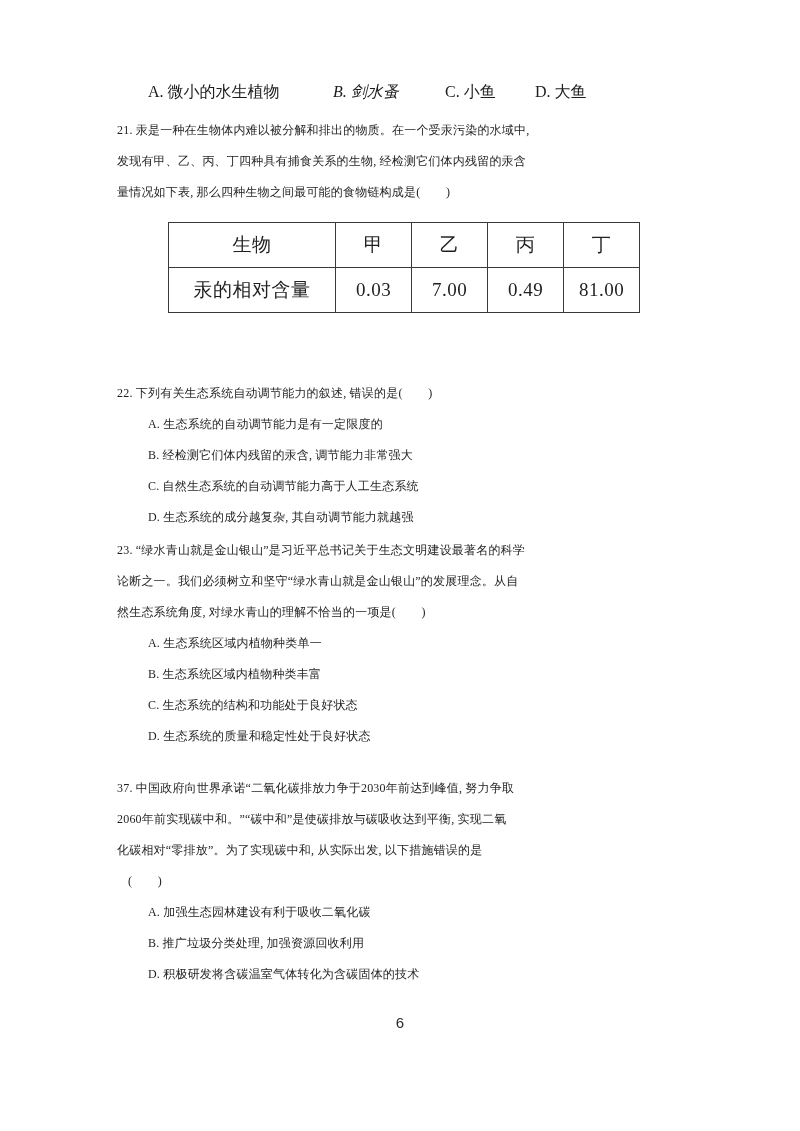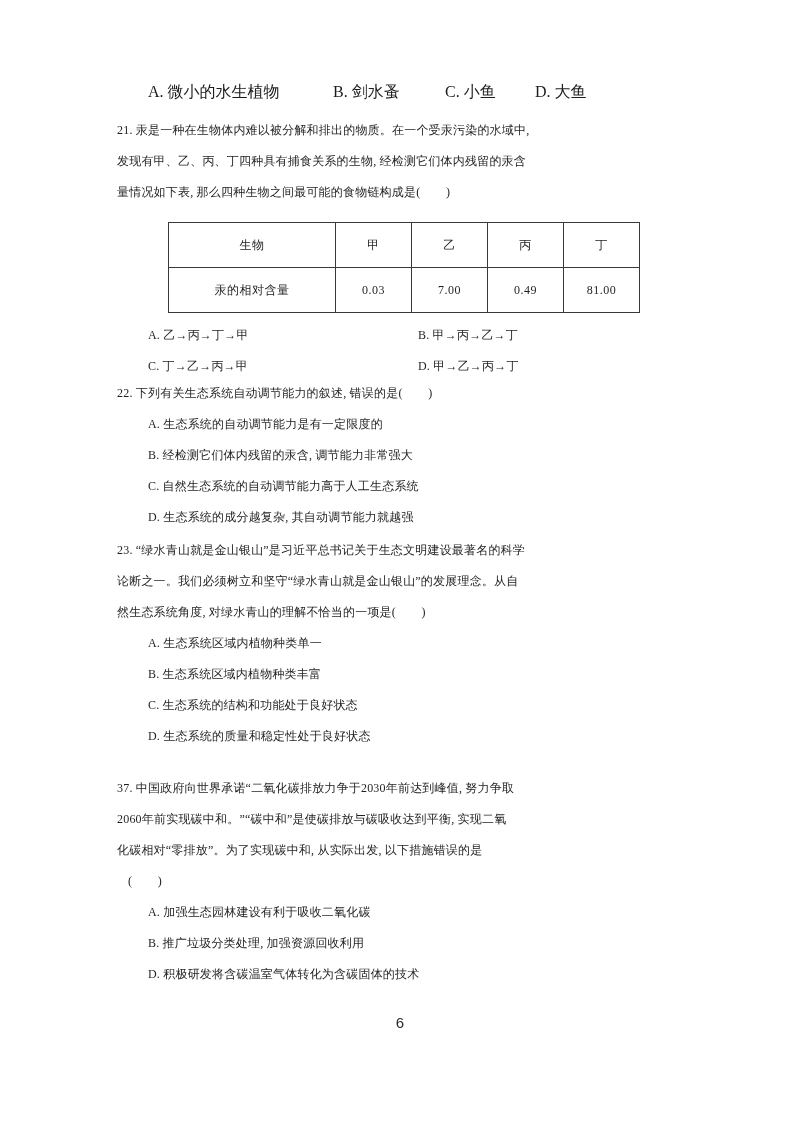--- a/index.html
+++ b/index.html
@@ -65,21 +65,21 @@
     position: absolute;
     left: 301px;
     top: 0;
     white-space: pre;
   }
 
   
   .opt-quad { position: relative; height: 31px; }
   .opt-quad span { position: absolute; top: 0; white-space: pre; }
   .opt-quad .q1 { left: 31px; }
-  .opt-quad .q2 { left: 216px; }
+  .opt-quad .q2 { left: 216px; font-style: italic; }
   .opt-quad .q3 { left: 328px; }
   .opt-quad .q4 { left: 418px; }
 
   .paren-line { margin-left: 11px; }
 
   
   .table-wrap {
     position: absolute;
     left: 168px;
     top: 222px;
@@ -88,21 +88,21 @@
   table.mercury {
     border-collapse: collapse;
     width: 466px;
     table-layout: fixed;
   }
   table.mercury td {
     border: 1px solid #3a3a3a;
     height: 44px;
     text-align: center;
     vertical-align: middle;
-    font-size: 12px;
+    font-size: 19px;
     letter-spacing: 0.5px;
     color: #1f1f1f;
     padding: 0;
   }
   table.mercury td.label { width: 166px; }
   table.mercury td.val { width: 75px; }
 
   
   .page-number {
     position: absolute;
@@ -149,30 +149,20 @@
           <td class="label">汞的相对含量</td>
           <td class="val">0.03</td>
           <td class="val">7.00</td>
           <td class="val">0.49</td>
           <td class="val">81.00</td>
         </tr>
       </tbody>
     </table>
   </div>
 
-  <div class="body-col" style="top:320px;">
-    <div class="line opt-row">
-      <span class="col-a">A. 乙→丙→丁→甲</span>
-      <span class="col-b">B. 甲→丙→乙→丁</span>
-    </div>
-    <div class="line opt-row">
-      <span class="col-a">C. 丁→乙→丙→甲</span>
-      <span class="col-b">D. 甲→乙→丙→丁</span>
-    </div>
-  </div>
 
   <div class="body-col" style="top:378px;">
     <div class="line stem">22. 下列有关生态系统自动调节能力的叙述, 错误的是(        )</div>
     <div class="line opt-line">A. 生态系统的自动调节能力是有一定限度的</div>
     <div class="line opt-line">B. 经检测它们体内残留的汞含, 调节能力非常强大</div>
     <div class="line opt-line">C. 自然生态系统的自动调节能力高于人工生态系统</div>
     <div class="line opt-line">D. 生态系统的成分越复杂, 其自动调节能力就越强</div>
   </div>
 
   <div class="body-col" style="top:535px;">

